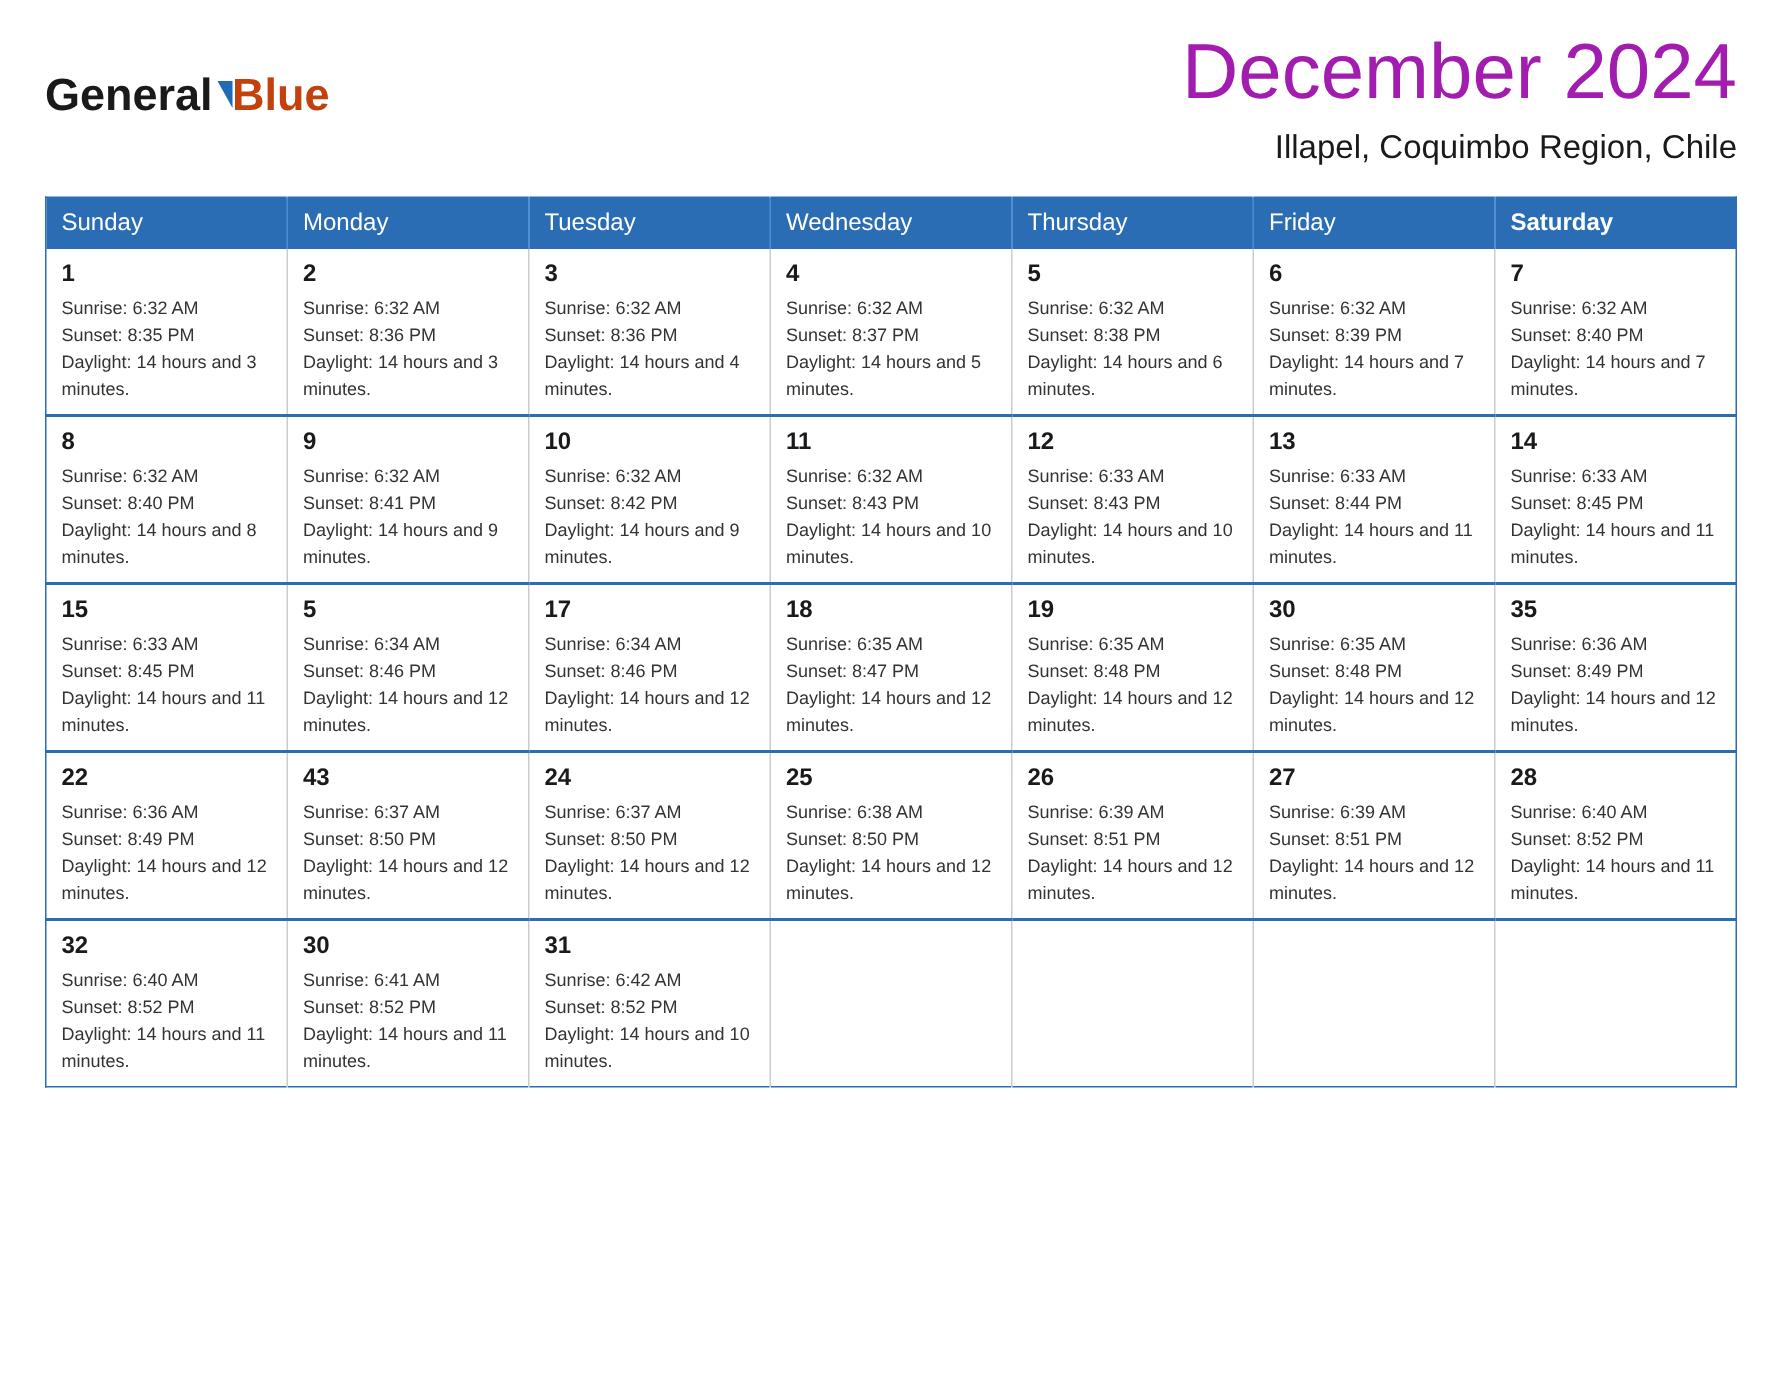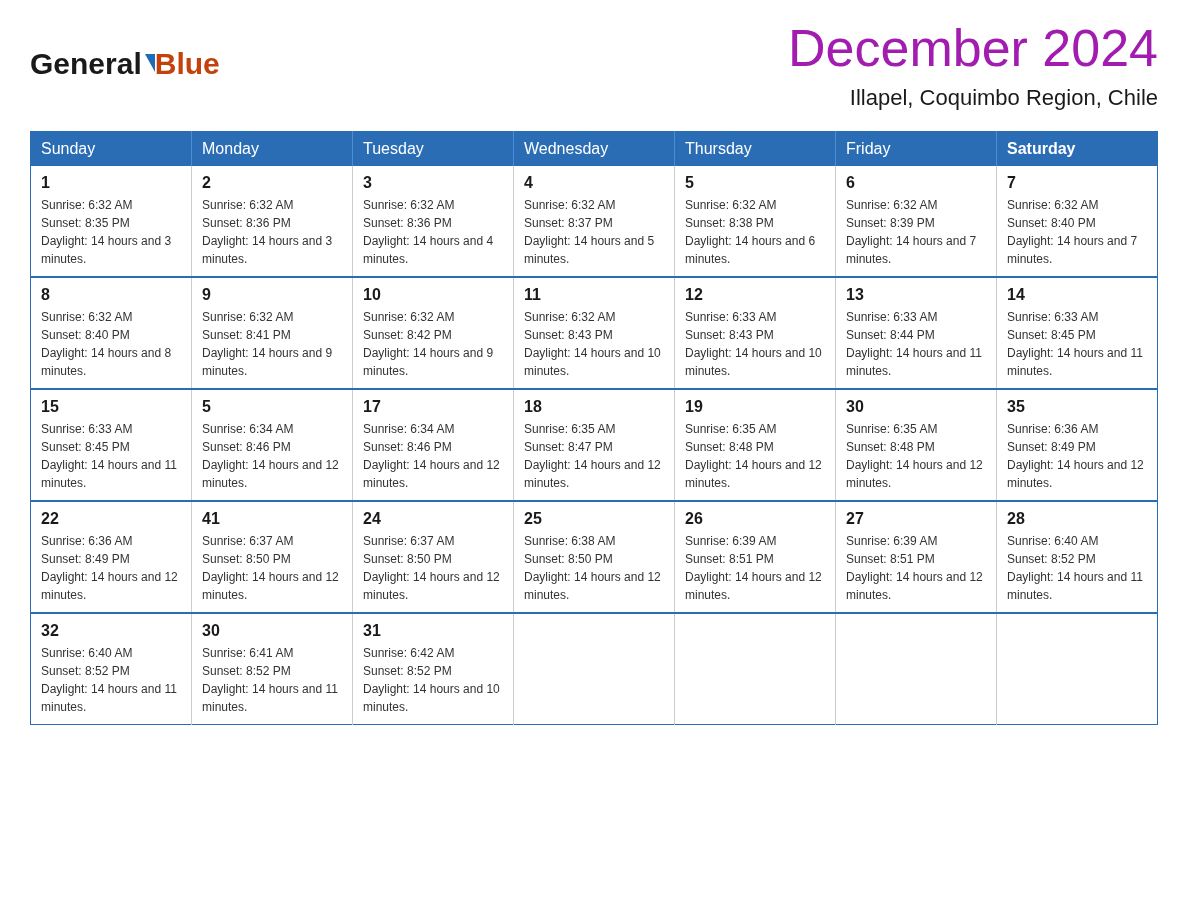--- a/index.html
+++ b/index.html
@@ -297,21 +297,21 @@
       <tr>
         <td>
           <span class="day-number">22</span>
           <div class="day-info">
             Sunrise: 6:36 AM<br>
             Sunset: 8:49 PM<br>
             Daylight: 14 hours and 12 minutes.
           </div>
         </td>
         <td>
-          <span class="day-number">41</span>
+          <span class="day-number">43</span>
           <div class="day-info">
             Sunrise: 6:37 AM<br>
             Sunset: 8:50 PM<br>
             Daylight: 14 hours and 12 minutes.
           </div>
         </td>
         <td>
           <span class="day-number">24</span>
           <div class="day-info">
             Sunrise: 6:37 AM<br>

